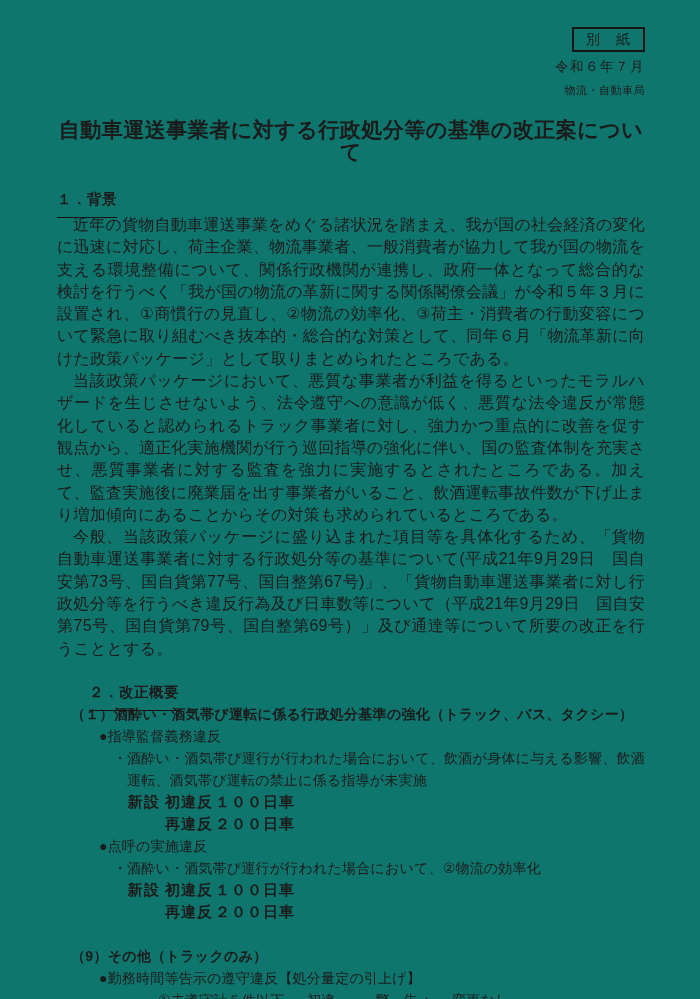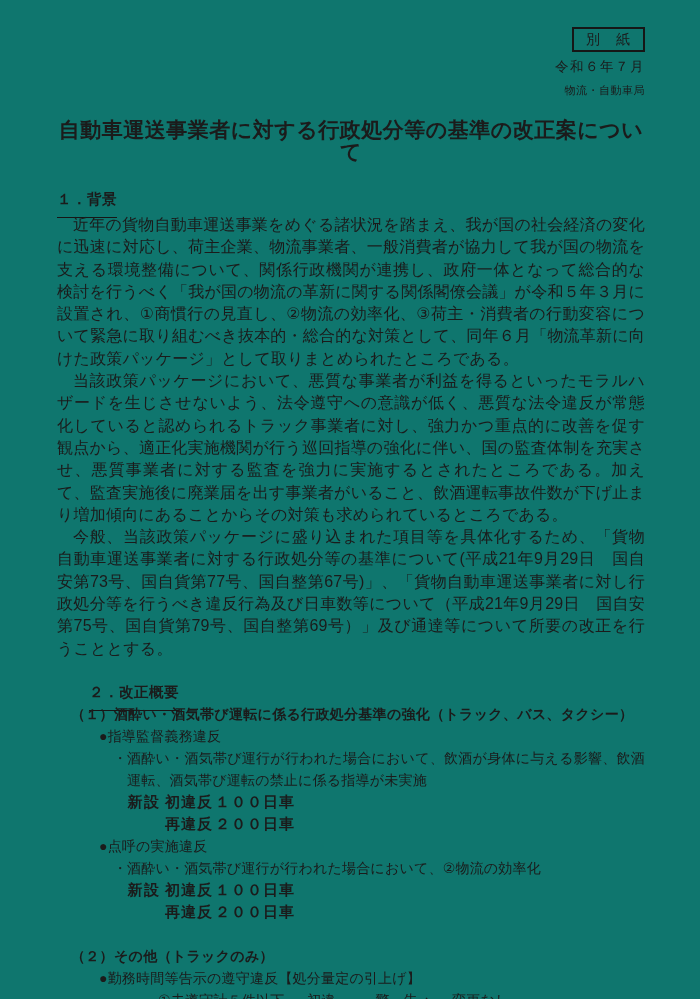--- a/index.html
+++ b/index.html
@@ -156,21 +156,21 @@
         <span class="p-val">１００日車</span>
       </div>
       <div class="p-row">
         <span class="p-label"></span>
         <span class="p-type">再違反</span>
         <span class="p-val">２００日車</span>
       </div>
     </div>
   </div>
 
-  <div class="sub-heading gap-top">（２）その他（トラックのみ）</div>
+  <div class="sub-heading gap-top">（9）その他（トラックのみ）</div>
 
   <div class="bullet-line">
     <span>●</span><span>勤務時間等告示の遵守違反【処分量定の引上げ】</span>
   </div>
 
   <div class="rule-table">
     <div class="r-row">
       <span class="r-cond">①未遵守計５件以下</span>
       <span class="r-type">初違反</span>
       <span class="r-val">警　告</span>

